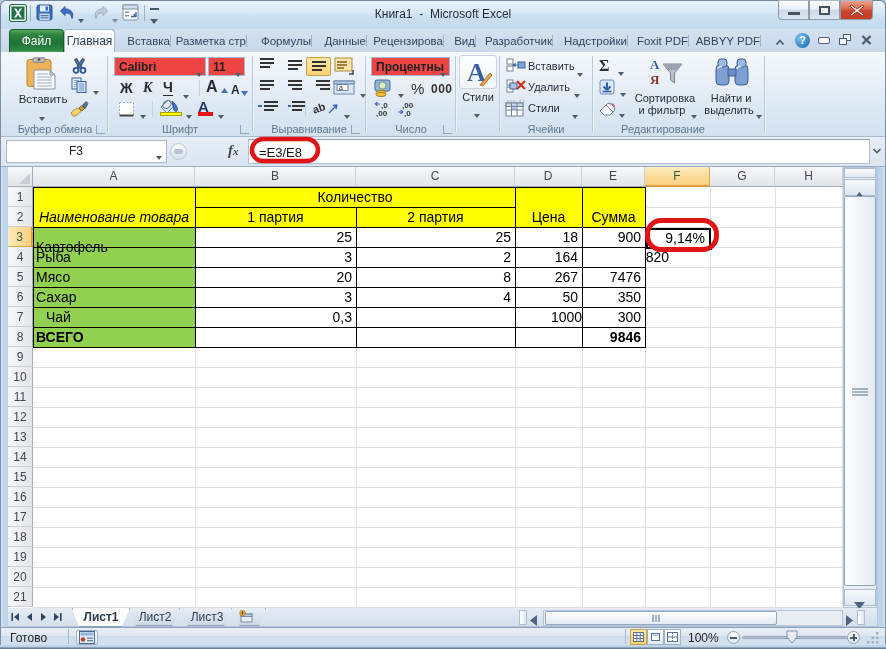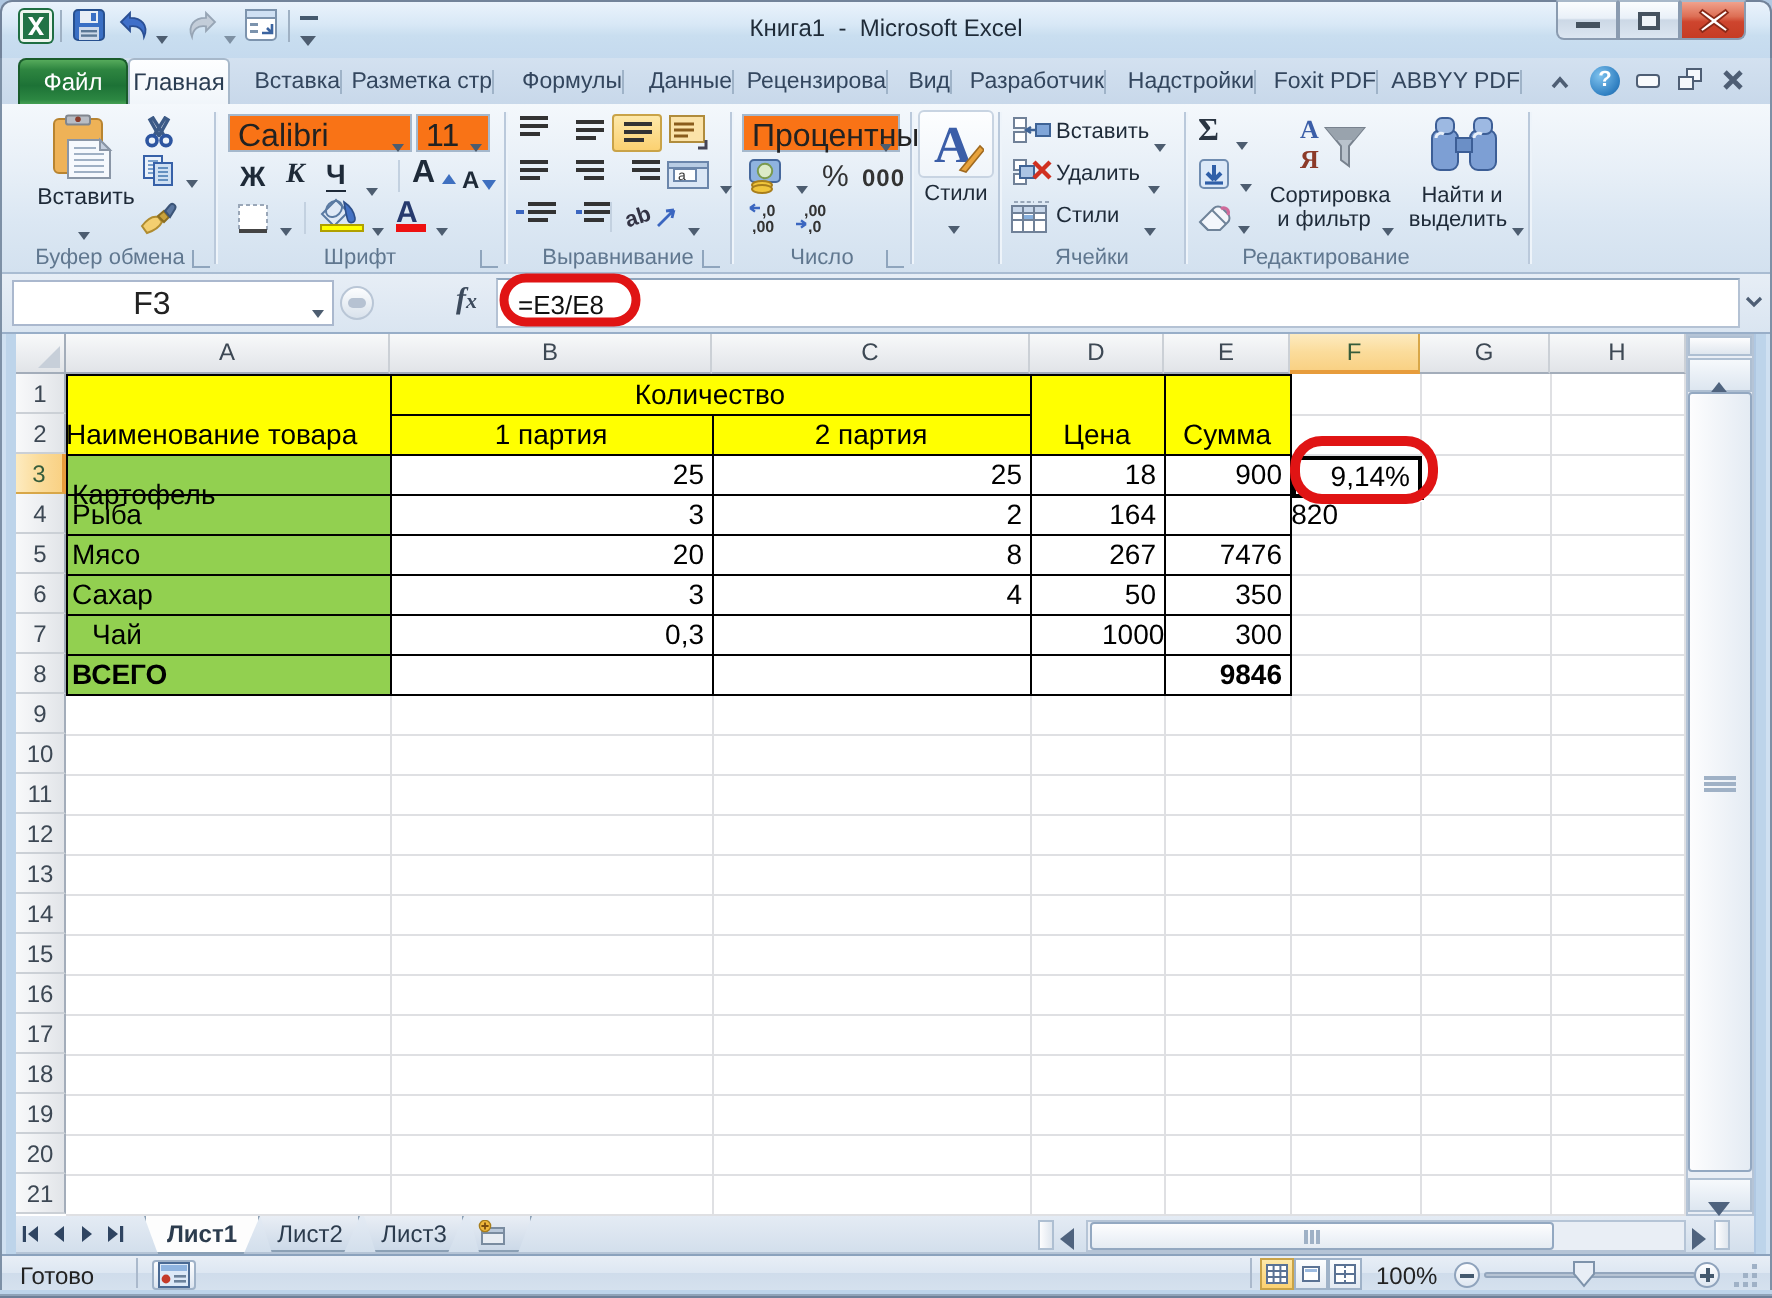--- a/index.html
+++ b/index.html
@@ -41,27 +41,27 @@
 
 #ribbon { left:1px; top:52px; width:884px; height:85px;
   background:linear-gradient(#f4f8fc 0%, #e7eff7 40%, #dbe7f3 70%, #d3e1ef 100%);
   border-bottom:1px solid #a9bcd2; }
 .gdiv { top:56px; height:76px; width:2px;
   background:linear-gradient(90deg,#bac9db 0 1px, #eef4fa 1px 2px); }
 .glabel { top:123px; font-size:11px; color:#60778f; text-align:center; }
 .launch { top:125px; width:9px; height:9px; border:1px solid #8fa5bd; border-top:none; border-right:none; }
 .rbtn-txt { font-size:11px; color:#1e2a38; }
 .dd { display:inline-block; width:0; height:0; border-left:3px solid transparent; border-right:3px solid transparent; border-top:4px solid #4d5d70; vertical-align:middle; }
-.combo { background:#f97316; border:1px solid #a5b8cc; font-size:16px; color:#222; }
+.combo { background:#ef4444; border:1px solid #a5b8cc; font-size:12px; color:#222;font-weight:bold; }
 
 
 #fbar { left:1px; top:137px; width:884px; height:30px;
   background:linear-gradient(#e7eef6,#dae5f1); border-bottom:1px solid #98aec8; }
 #namebox { left:6px; top:140px; width:161px; height:23px; background:#fff; border:1px solid #aab8ce; }
-#namebox-t { left:6px; top:144px; width:140px; text-align:center; font-size:16px; color:#222; }
+#namebox-t { left:6px; top:144px; width:140px; text-align:center; font-size:12px; color:#222; }
 #fx { left:228px; top:142px; font-family:"Liberation Serif",serif; font-style:italic; font-weight:bold; font-size:15px; color:#3c4a5c; }
 #finput { left:248px; top:139px; width:622px; height:25px; background:#fff; border:1px solid #b4c2d4; border-top-color:#8fa5bd; }
 #ftext { left:259px; top:145px; font-size:13px; color:#111; }
 
 
 #sheet { left:8px; top:167px; width:835px; height:441px; background:#fff; }
 .colhdr { top:167px; height:20px; background:linear-gradient(#f8f9fa 0%, #ebedf0 55%, #e1e4e8 100%);
   border-right:1px solid #cbd0d6; border-bottom:1px solid #a3adba; text-align:center;
   font-size:12px; color:#3d4854; line-height:19px; }
 .colhdr-sel { background:linear-gradient(#fdebc0 0%, #fbdc9b 50%, #f9d184 100%);
@@ -488,21 +488,21 @@
 <div class="abs hline" style="top:507px;"></div>
 <div class="abs hline" style="top:527px;"></div>
 <div class="abs hline" style="top:547px;"></div>
 <div class="abs hline" style="top:567px;"></div>
 <div class="abs hline" style="top:587px;"></div>
 <div class="abs hline" style="top:607px;"></div>
 
 <div class="abs ylw" style="left:33px;top:187px;width:162px;height:41px;"></div>
 <div class="abs ylw" style="left:195px;top:187px;width:450px;height:41px;"></div>
 <div class="abs grn" style="left:33px;top:227px;width:162px;height:121px;"></div>
-<div class="abs cell" style="left:33px;top:187px;width:162px;height:41px;line-height:61px;">Наименование товара</div>
+<div class="abs cell" style="left:33px;top:187px;width:162px;height:41px;text-align:center;line-height:61px;font-style:italic;">Наименование товара</div>
 <div class="abs cell" style="left:195px;top:187px;width:320px;height:20px;text-align:center;line-height:20px;">Количество</div>
 <div class="abs cell" style="left:195px;top:207px;width:161px;height:20px;text-align:center;line-height:21px;">1 партия</div>
 <div class="abs cell" style="left:356px;top:207px;width:159px;height:20px;text-align:center;line-height:21px;">2 партия</div>
 <div class="abs cell" style="left:515px;top:187px;width:67px;height:41px;text-align:center;line-height:61px;">Цена</div>
 <div class="abs cell" style="left:582px;top:187px;width:63px;height:41px;text-align:center;line-height:61px;">Сумма</div>
 <div class="abs cell txt" style="left:33px;top:227px;width:132px;height:20px;line-height:21px;margin-top:10px;">Картофель</div>
 <div class="abs cell num" style="left:195px;top:227px;width:161px;height:20px;line-height:21px;">25</div>
 <div class="abs cell num" style="left:356px;top:227px;width:159px;height:20px;line-height:21px;">25</div>
 <div class="abs cell num" style="left:515px;top:227px;width:67px;height:20px;line-height:21px;">18</div>
 <div class="abs cell num" style="left:582px;top:227px;width:63px;height:20px;line-height:21px;">900</div>

